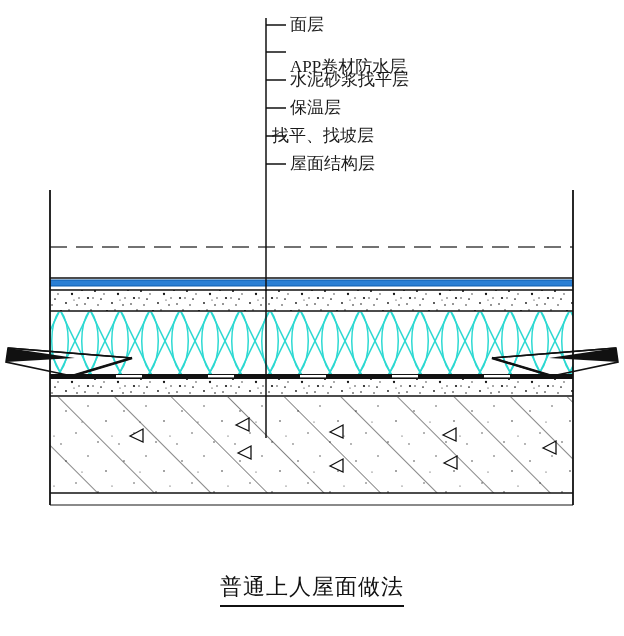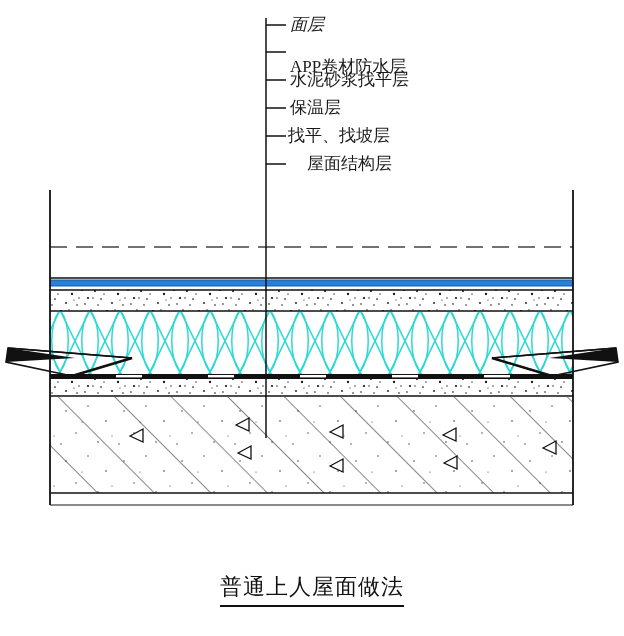--- a/index.html
+++ b/index.html
@@ -181,22 +181,22 @@
       <line x1="266" y1="25" x2="286" y2="25"></line>
       <line x1="266" y1="52" x2="286" y2="52"></line>
       <line x1="266" y1="80" x2="286" y2="80"></line>
       <line x1="266" y1="108" x2="286" y2="108"></line>
       <line x1="266" y1="136" x2="286" y2="136"></line>
       <line x1="266" y1="164" x2="286" y2="164"></line>
     </g>
   </svg>
 </div>
 
-<div class="leader-label" style="left:290px;top:16px;font-style:italic;">面层</div>
+<div class="leader-label" style="left:290px;top:16px;">面层</div>
 <div class="leader-label" style="left:290px;top:58px;">APP卷材防水层</div>
 <div class="leader-label" style="left:290px;top:71px;text-align:center;">水泥砂浆找平层</div>
 <div class="leader-label" style="left:290px;top:99px;">保温层</div>
-<div class="leader-label" style="left:288px;top:127px;">找平、找坡层</div>
-<div class="leader-label" style="left:307px;top:155px;">屋面结构层</div>
+<div class="leader-label" style="left:272px;top:127px;">找平、找坡层</div>
+<div class="leader-label" style="left:290px;top:155px;">屋面结构层</div>
 
 <div id="title">
   <span>普通上人屋面做法</span>
 </div>
 
 </body></html>

